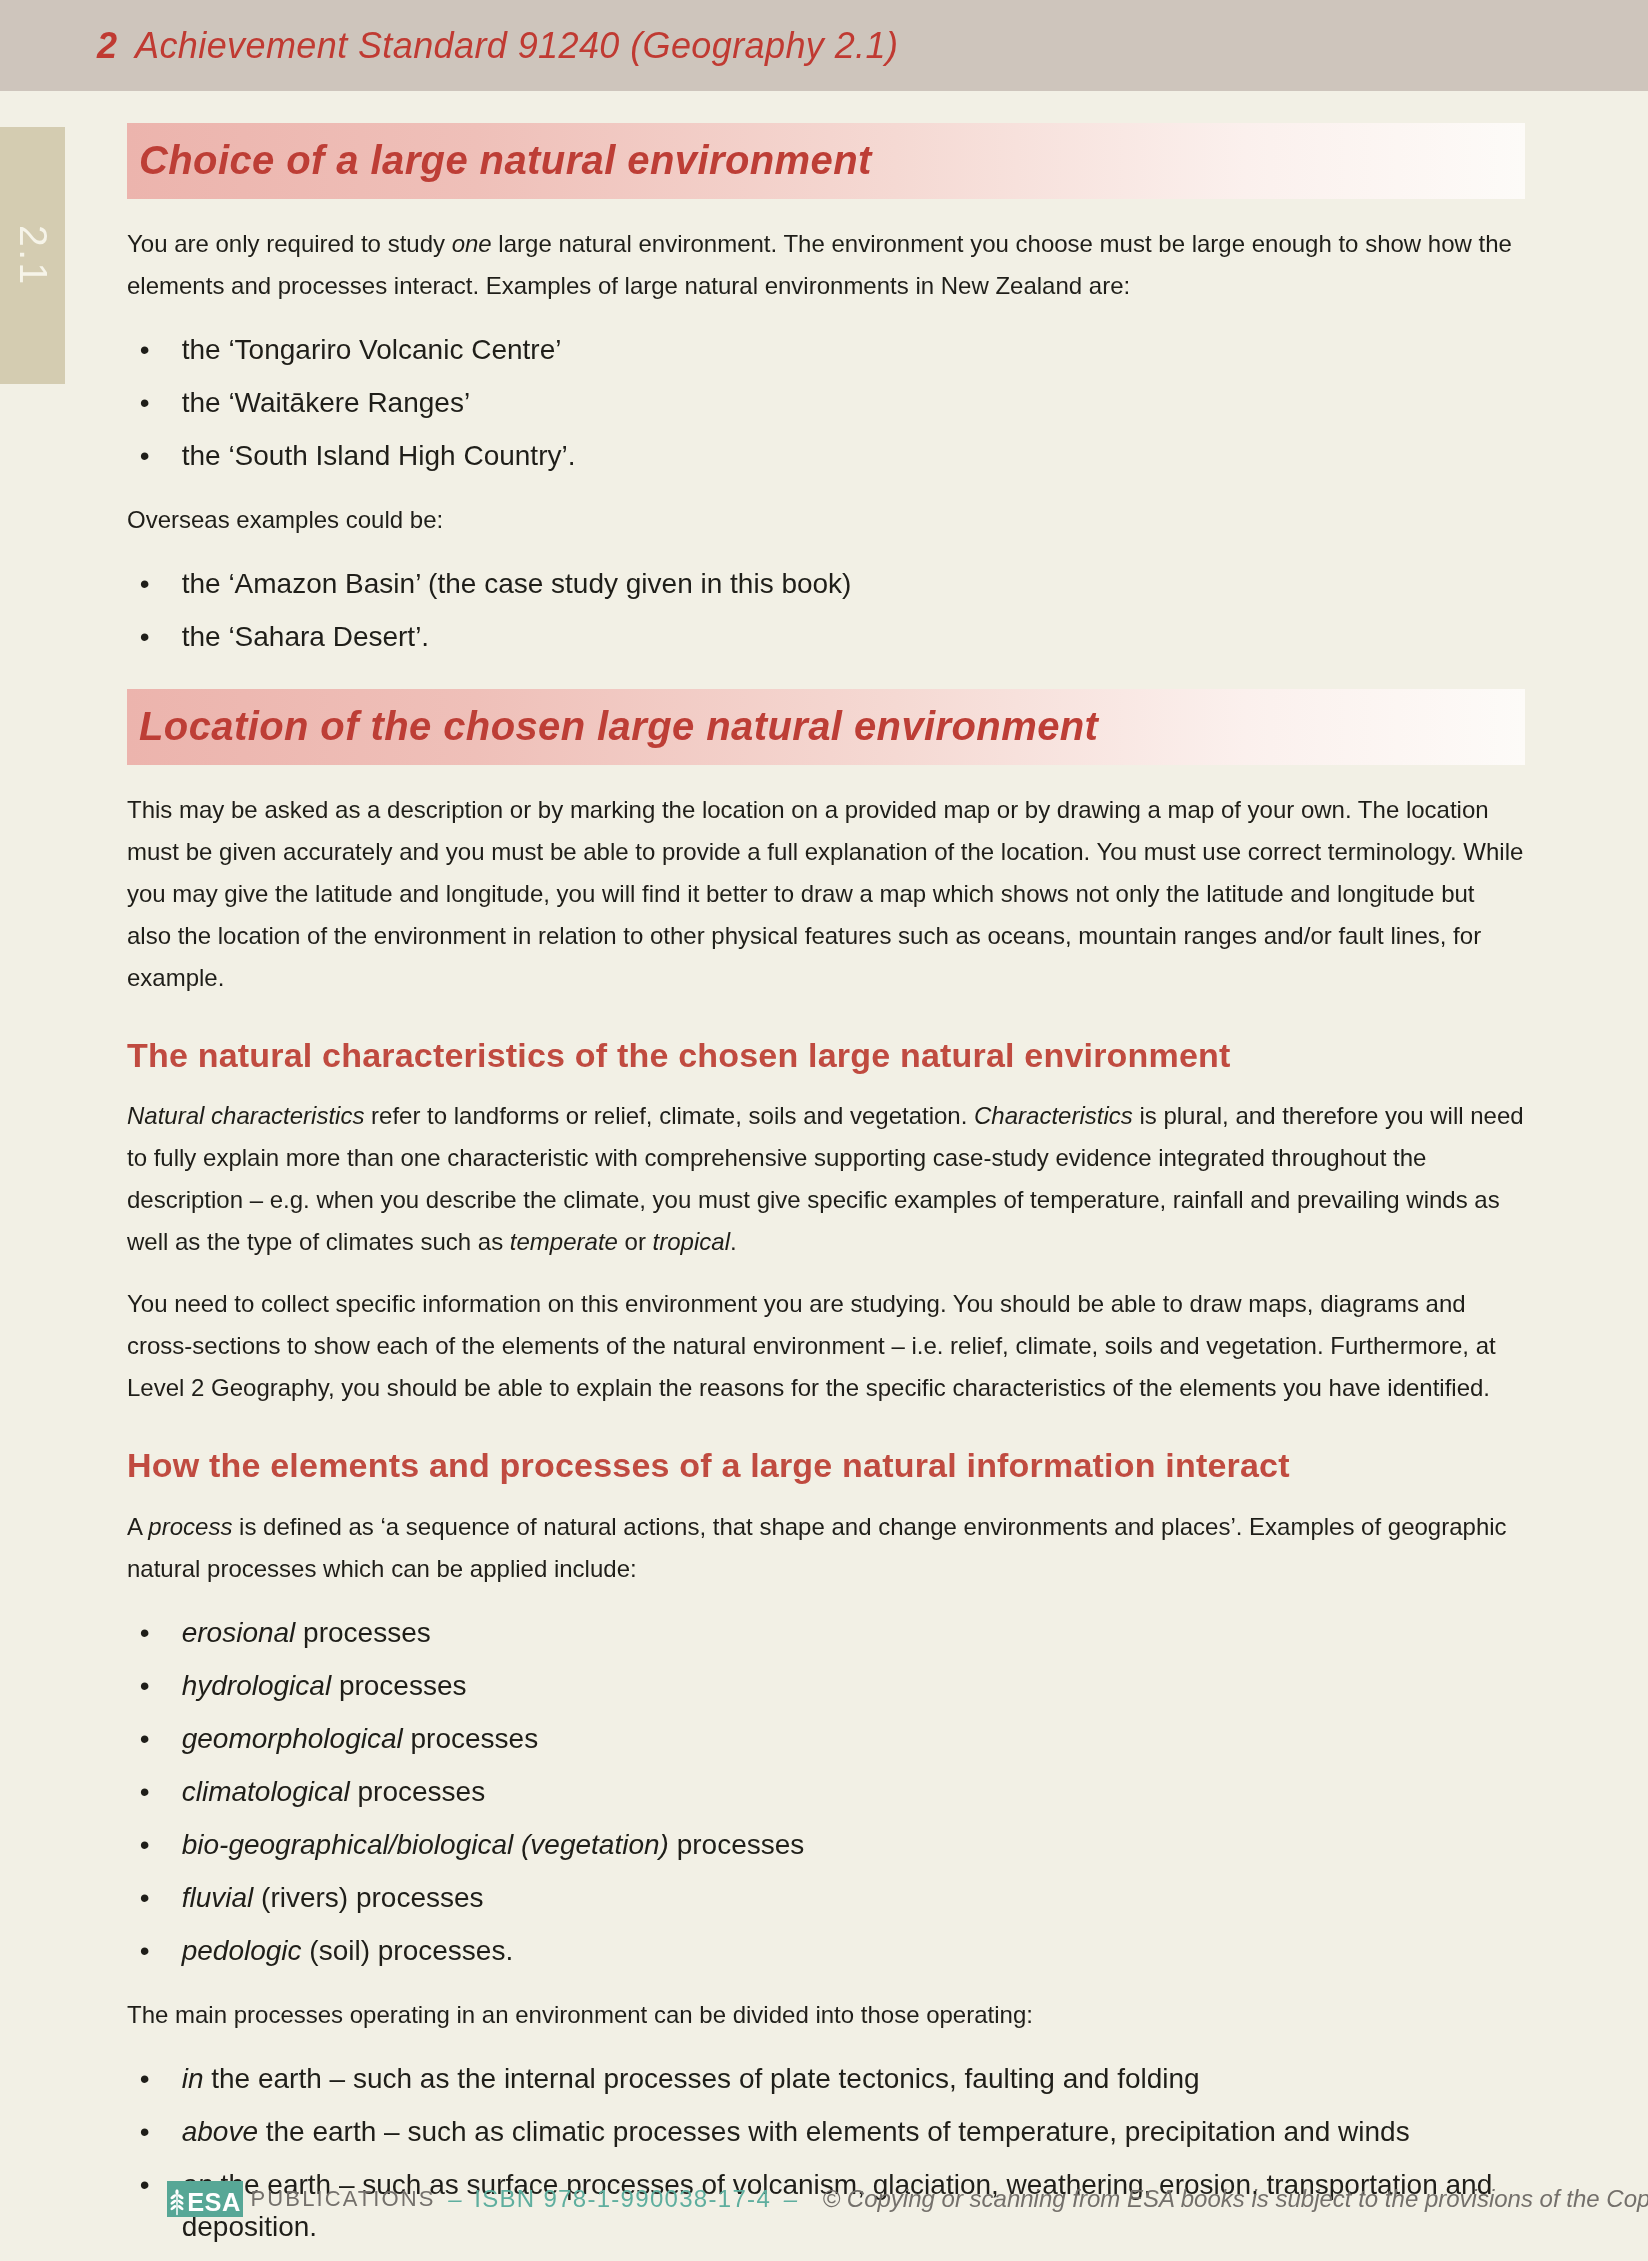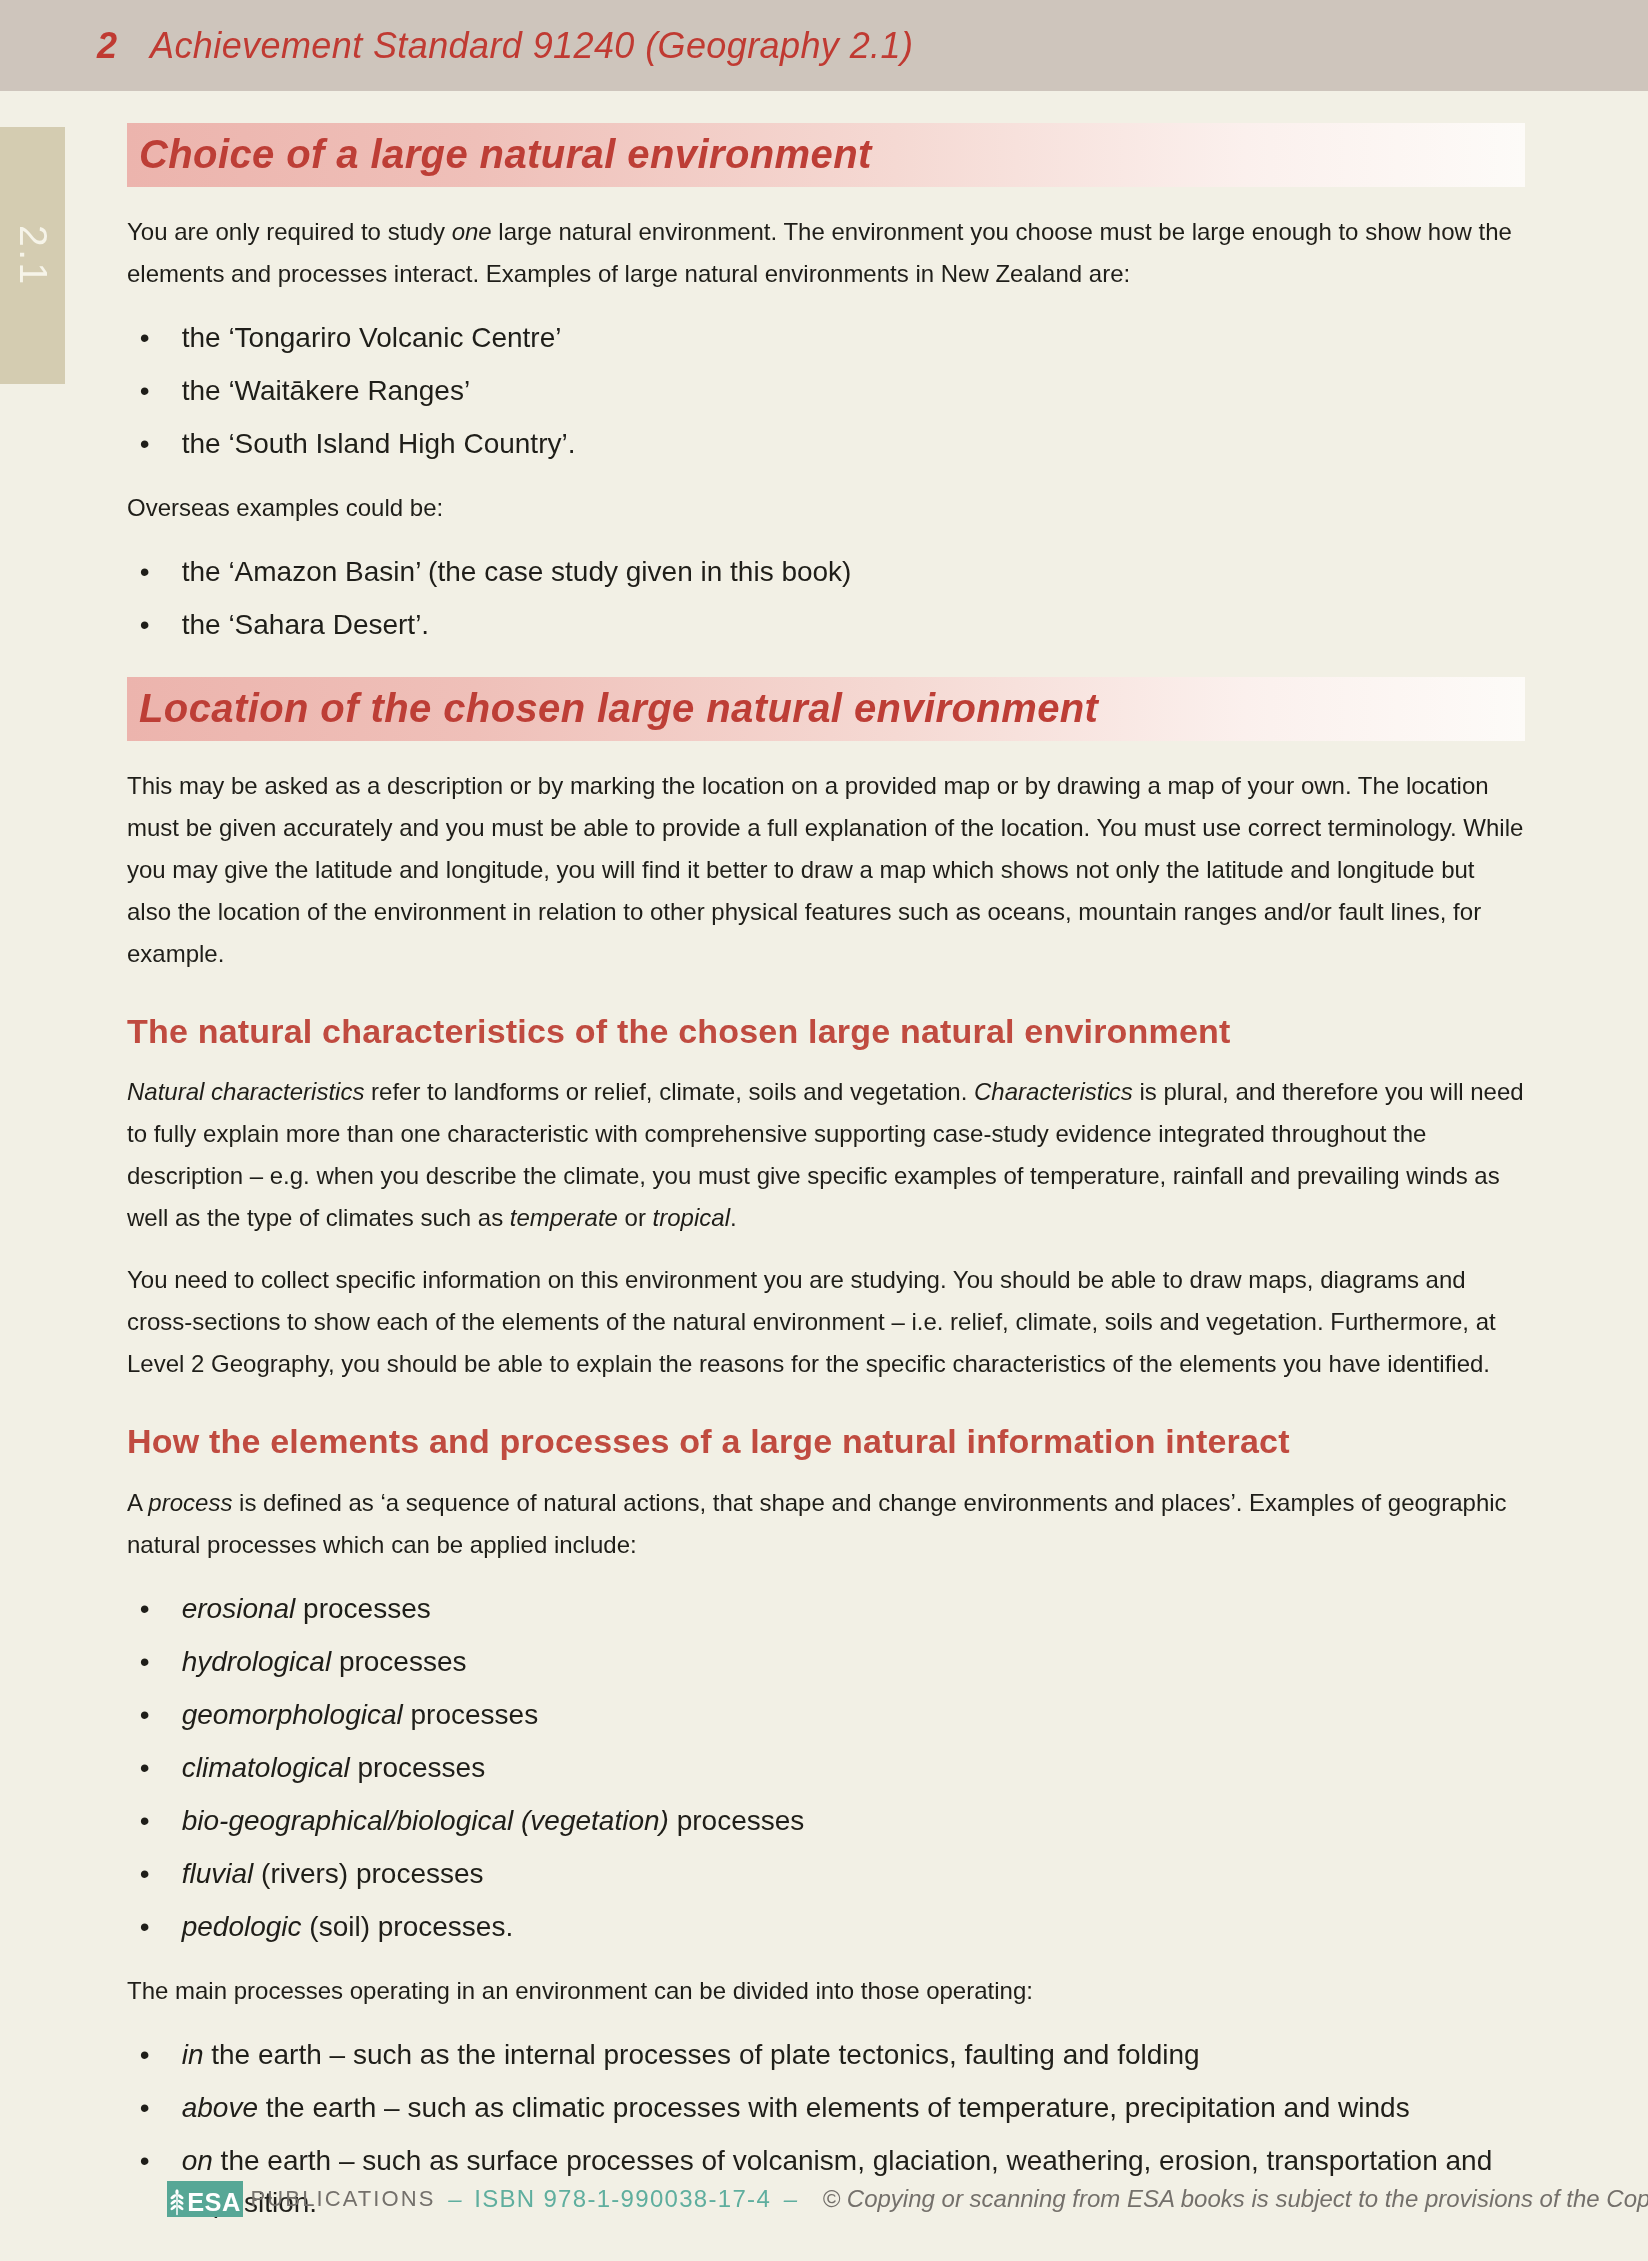--- a/index.html
+++ b/index.html
@@ -33,21 +33,21 @@
     align-items:center;
   }
   .page-num{
     margin-left:97px;
     font-size:36px;
     font-weight:bold;
     font-style:italic;
     color:var(--accent-red);
   }
   .header-title{
-    margin-left:33px;
+    margin-left:18px;
     font-size:36px;
     font-style:italic;
     color:var(--accent-red);
     letter-spacing:0.4px;
   }
   .side-tab{
     position:absolute;
     left:0;
     top:127px;
     width:65px;
@@ -62,21 +62,21 @@
     text-orientation:mixed;
     font-size:39px;
     color:var(--tab-text);
     letter-spacing:2.5px;
   }
   #content{
     margin:0 124px 0 127px;
     padding-top:0.8px; 
   }
   .banner{
-    height:64px;
+    height:76px;
     margin:31px 0 24px;
     background:linear-gradient(90deg,
       var(--banner-pink) 0%,
       #efc0b9 25%,
       #f5d9d3 55%,
       #fbf0ed 80%,
       #fdfbf8 100%);
     display:flex;
     align-items:center;
   }

